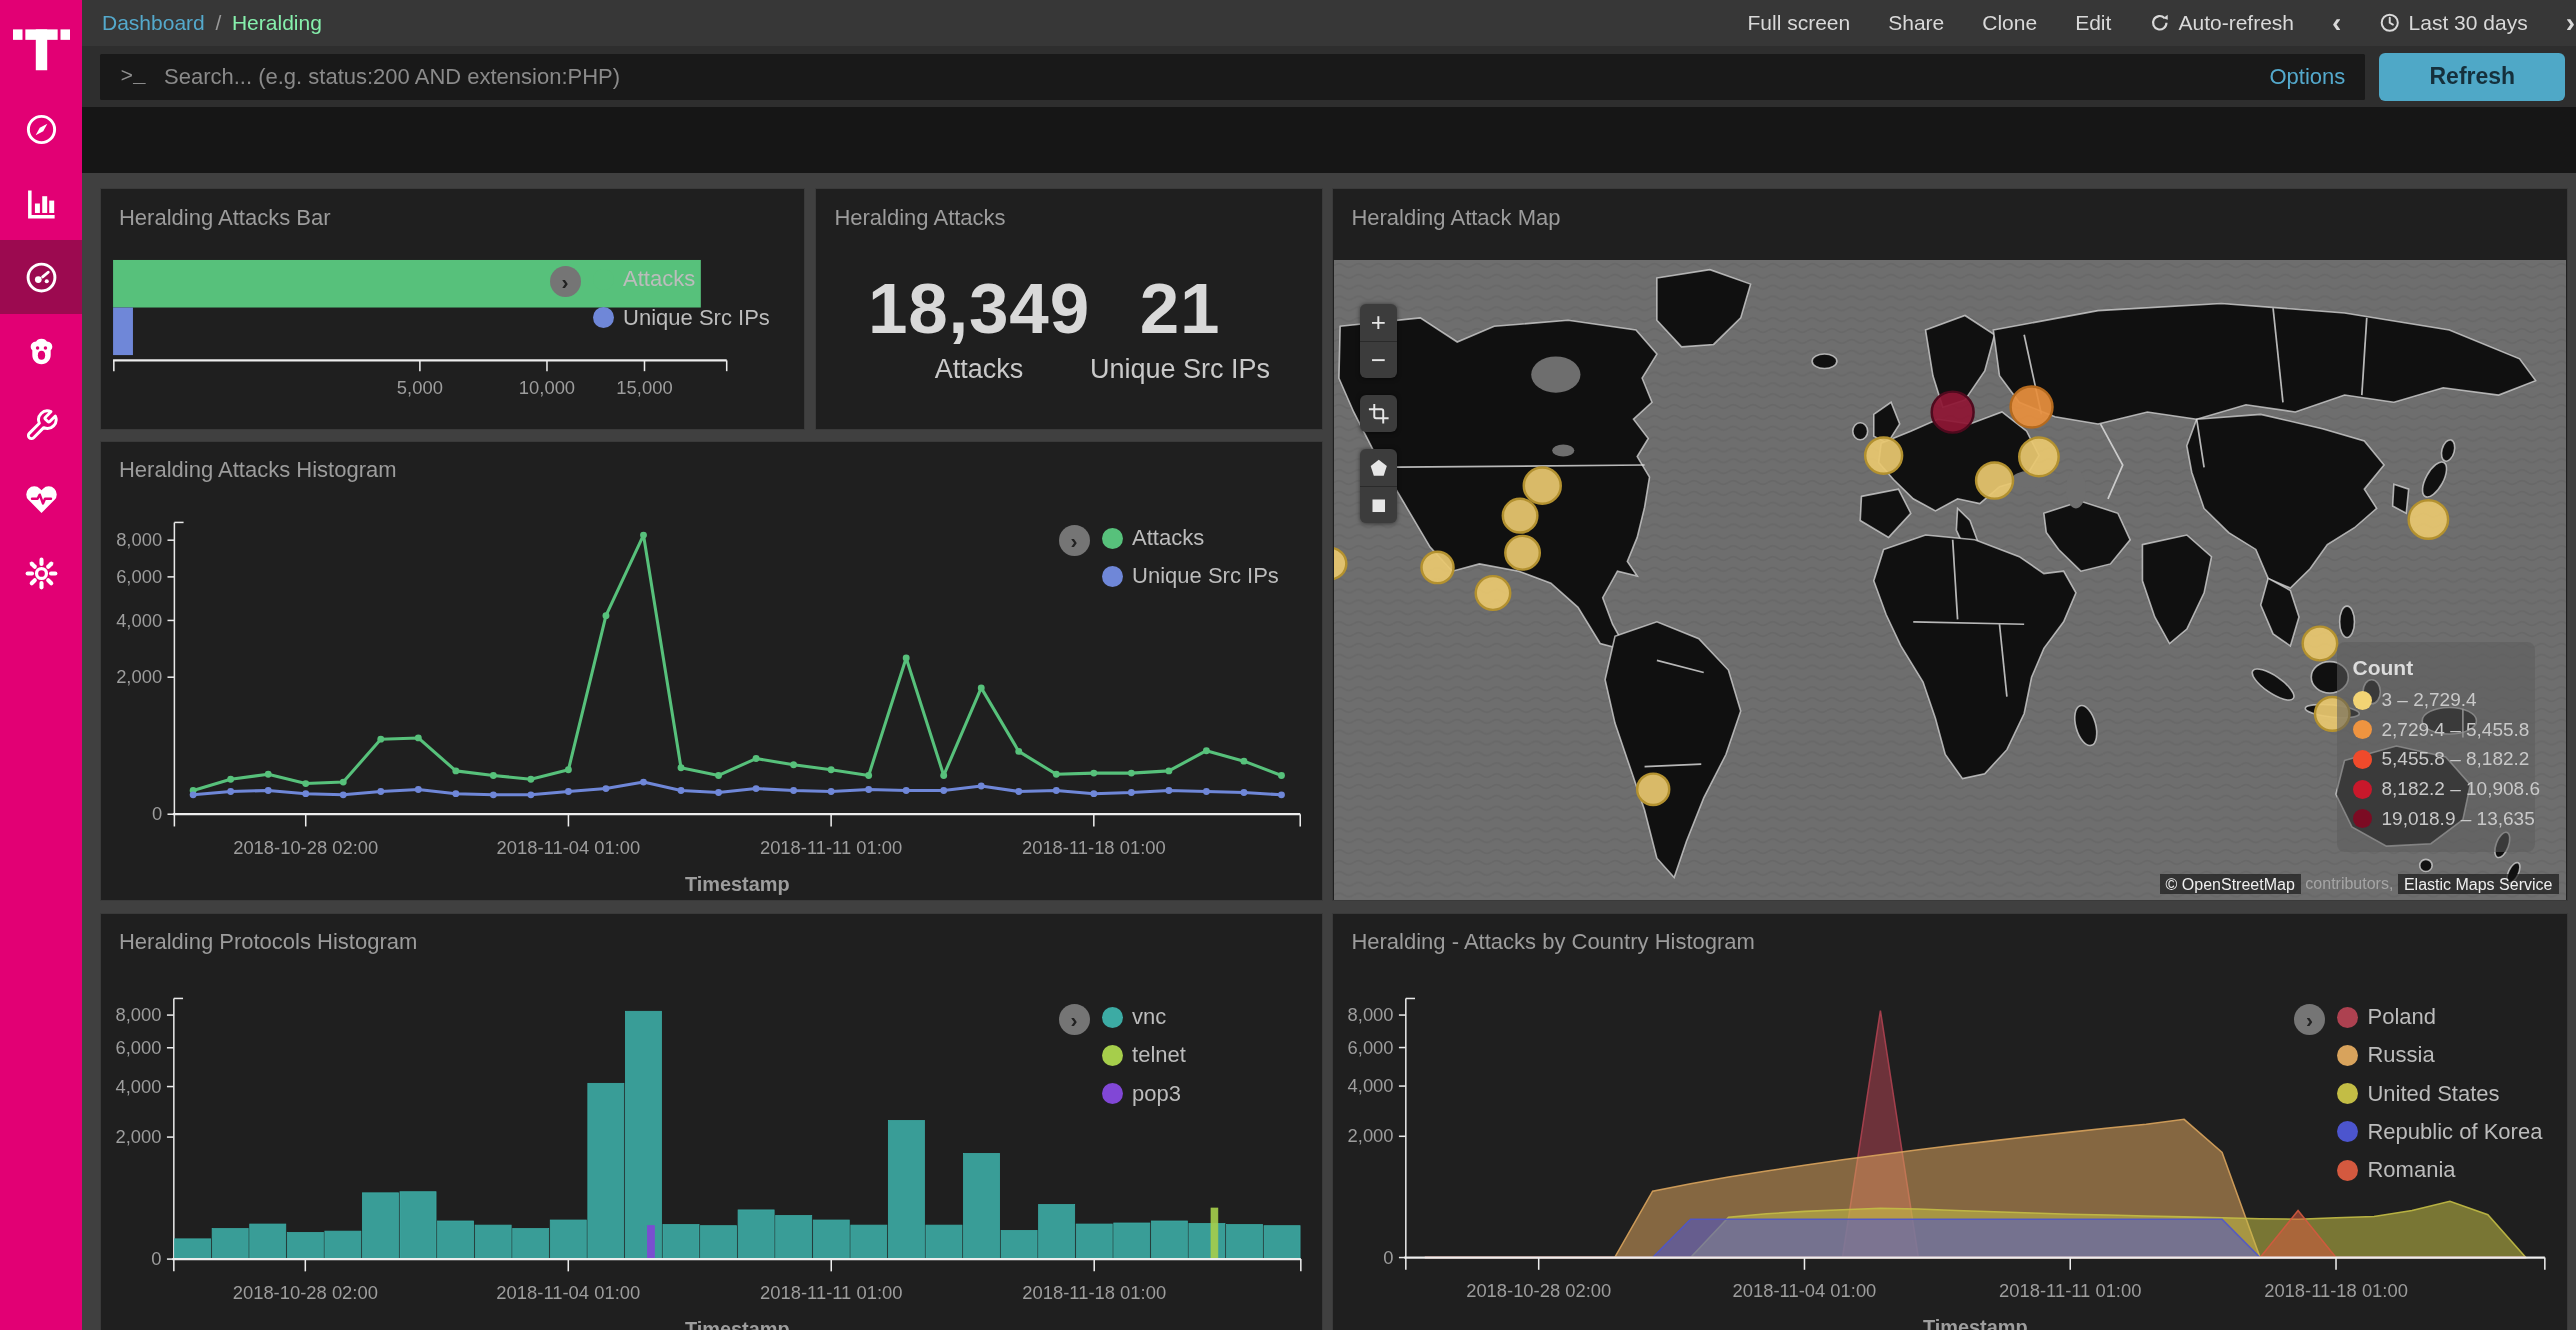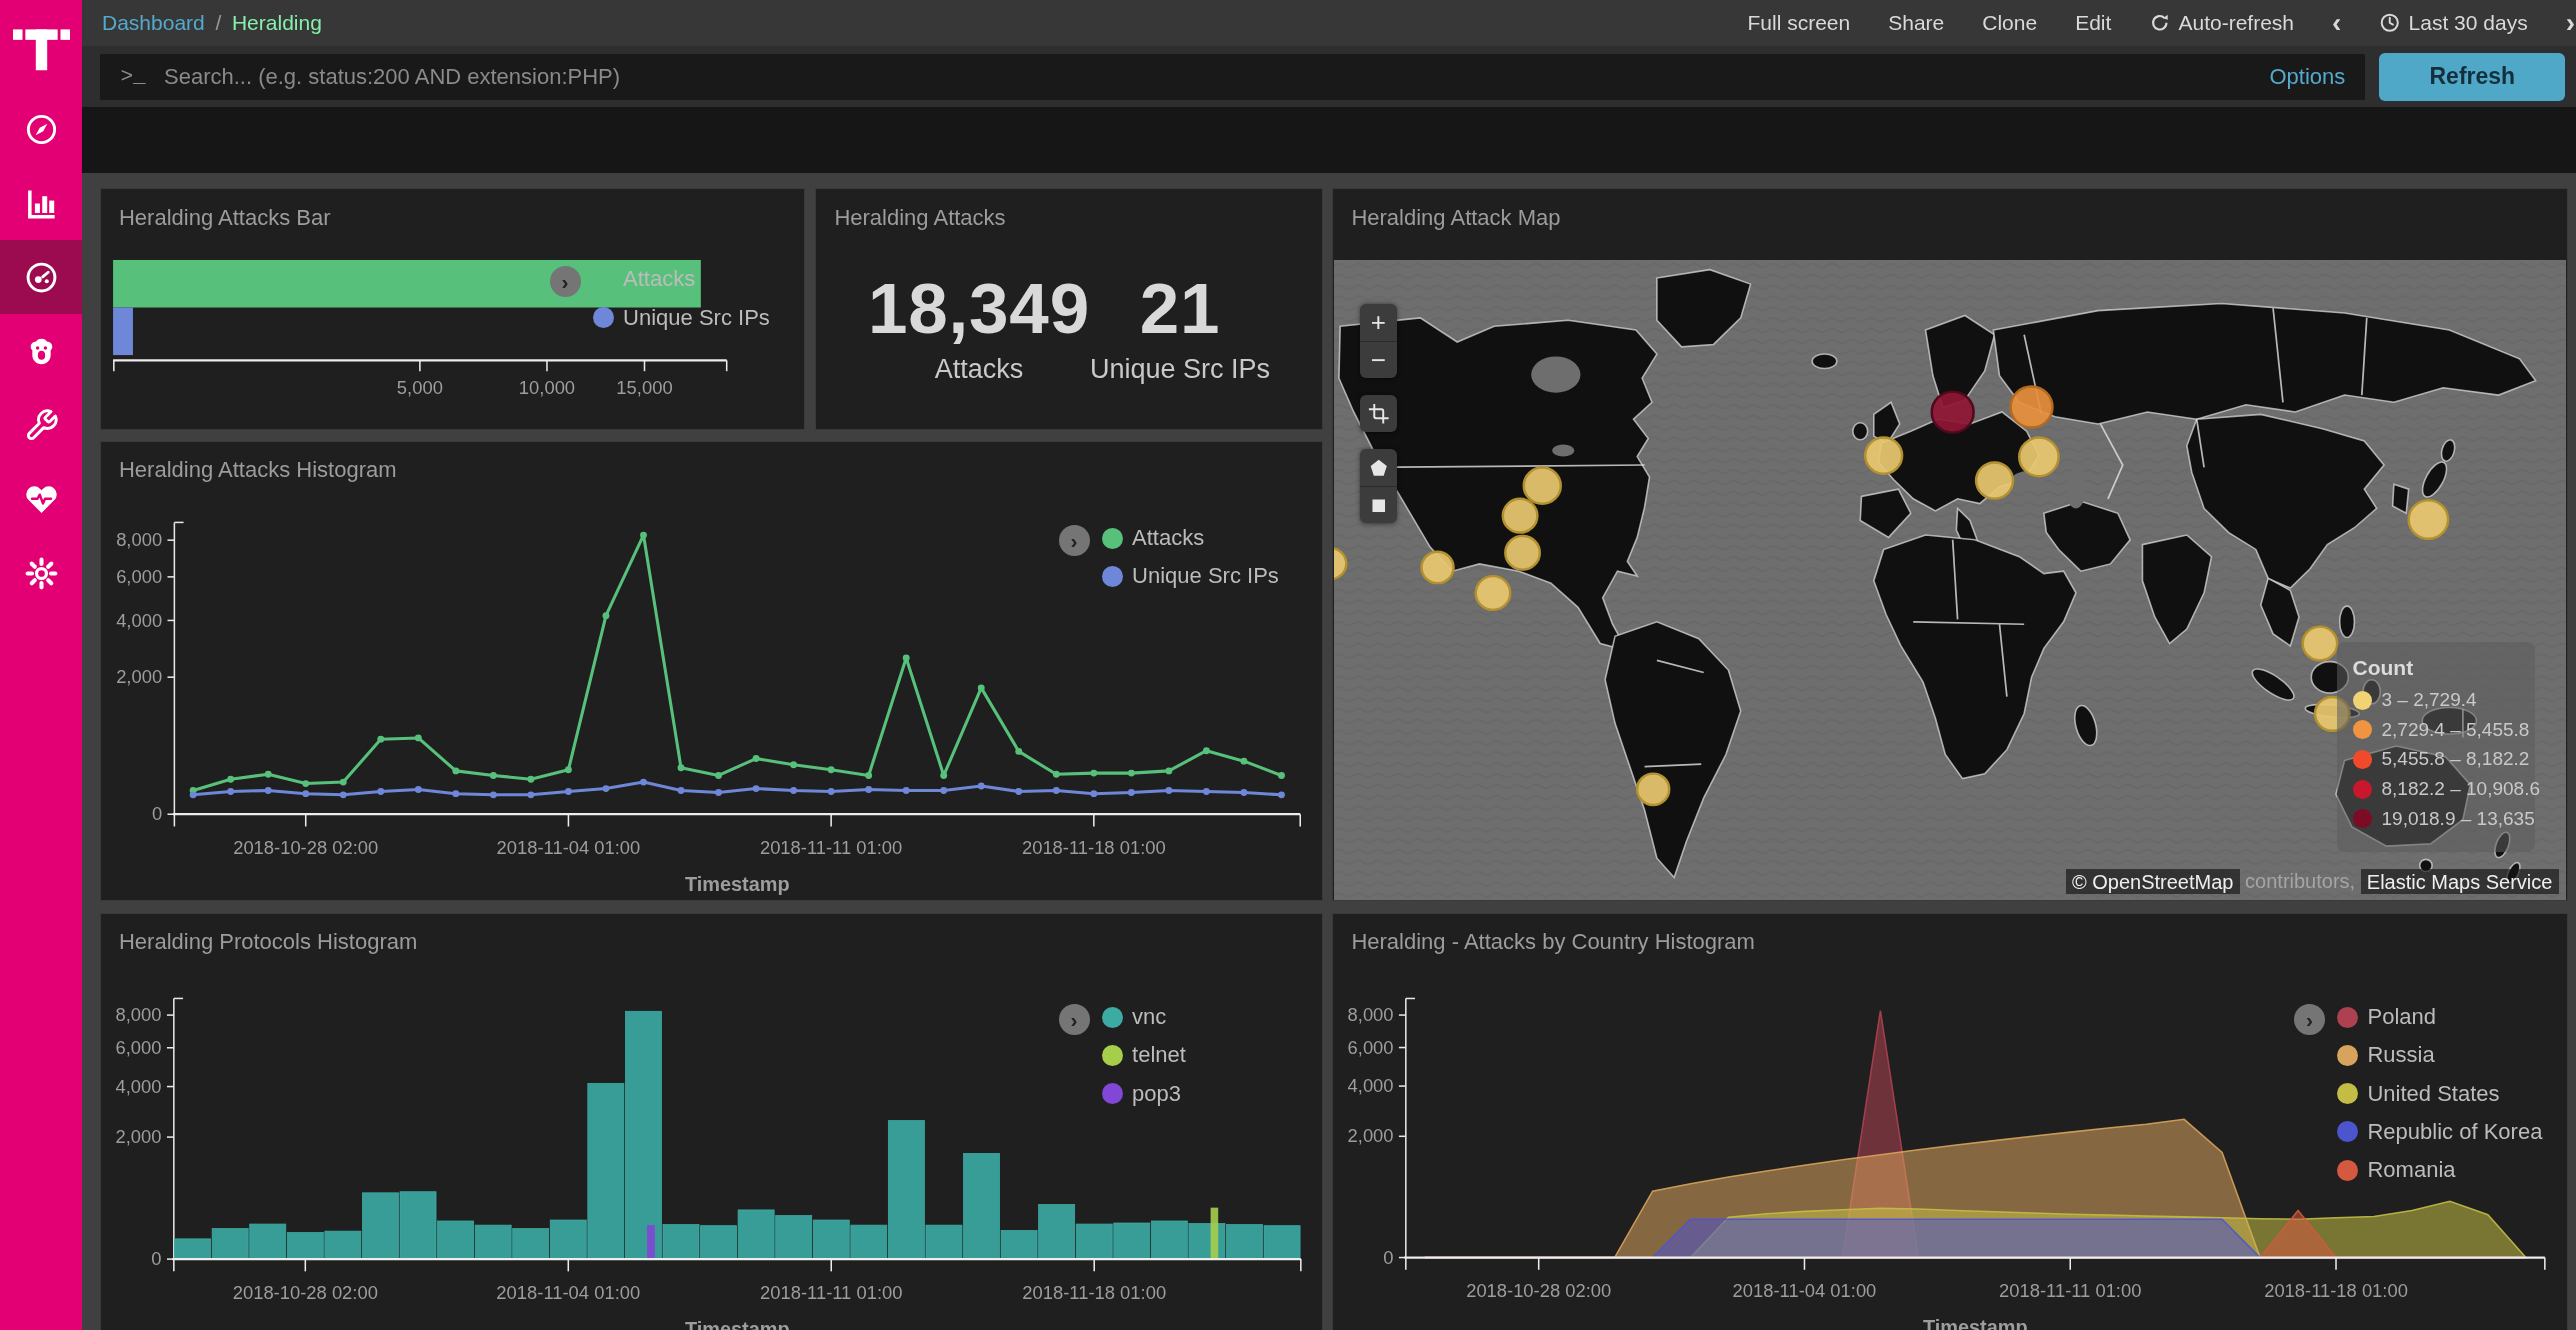--- a/index.html
+++ b/index.html
@@ -91,21 +91,21 @@
   .ctl-btn { width:37px; height:37px; display:flex; align-items:center; justify-content:center; color:#e6e6e6;
     font-size:26px; cursor:pointer; }
   .ctl-btn + .ctl-btn { border-top:0.8px solid #2a2a2a; }
   .ctl-btn svg { width:21.5px; height:21.5px; }
   .map-legend { position:absolute; right:31px; bottom:48px; width:198px; background:rgba(92,92,92,.55);
     border-radius:7.7px; padding:14px 15.3px; z-index:3; }
   .map-legend .ml-title { color:#dcdcdc; font-weight:bold; font-size:21px; margin-bottom:9.2px; }
   .map-legend li { display:flex; align-items:center; gap:10px; list-style:none; margin-bottom:7.7px; }
   .map-legend .legend-label { font-size:19px; color:#c9c9c9; }
   .map-legend .legend-dot { width:19px; height:19px; flex:0 0 19px; }
-  .map-attr { position:absolute; right:7.7px; bottom:6.1px; z-index:3; font-size:20px; color:#a5a5a5; white-space:nowrap;margin-top:16px; }
+  .map-attr { position:absolute; right:7.7px; bottom:6.1px; z-index:3; font-size:16px; color:#a5a5a5; white-space:nowrap;margin-top:16px; }
   .map-attr .chip { background:rgba(20,20,20,.65); color:#efefef; padding:1.5px 6.1px; }
 
   svg text { font-family:"Liberation Sans", sans-serif; }
 </style>
 </head>
 <body>
 
 <div class="app">
 
   <aside class="sidebar">

